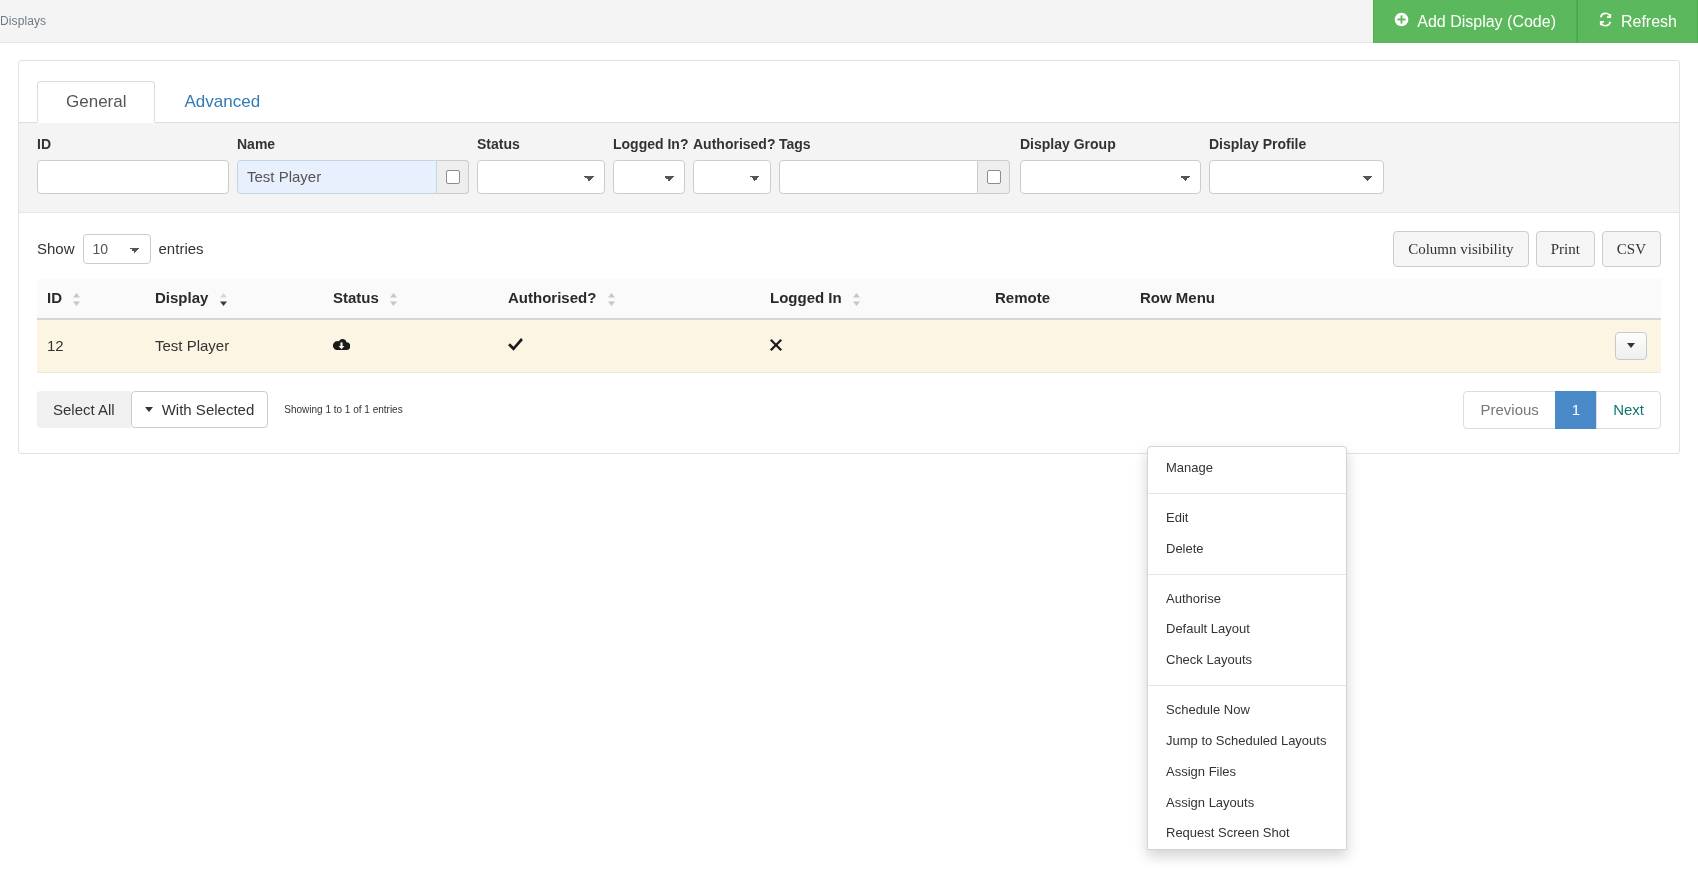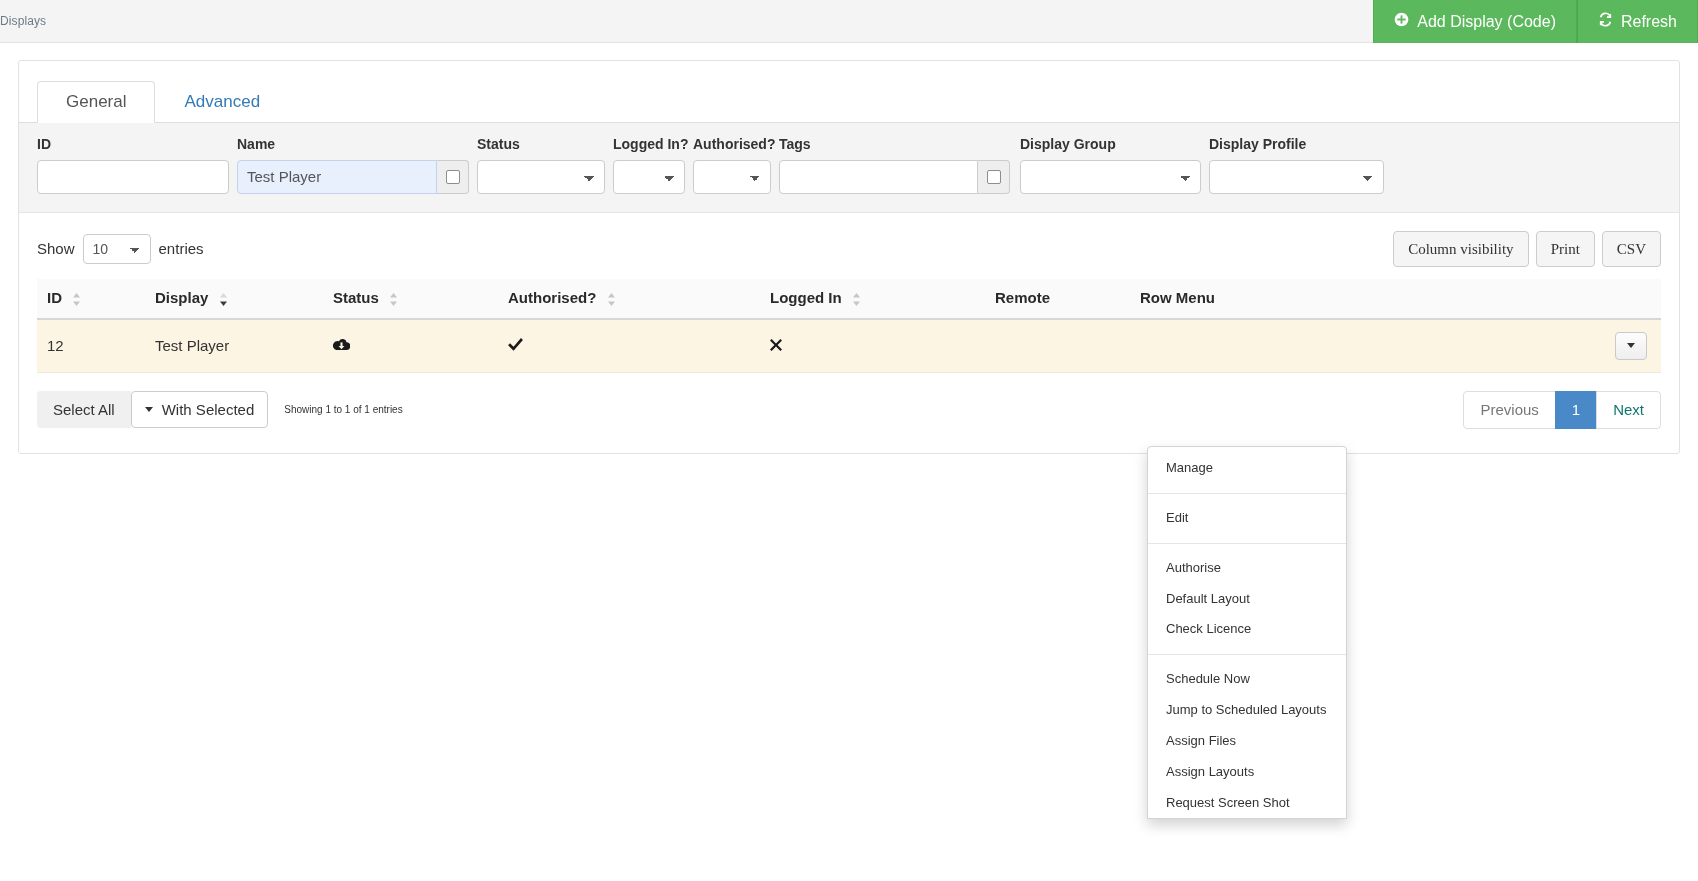--- a/index.html
+++ b/index.html
@@ -519,26 +519,27 @@
       </div>
     </div>
 
     <div class="dropdown-menu">
       <div class="dd-group">
         <div class="dd-item">Manage</div>
       </div>
       <div class="dd-divider"></div>
       <div class="dd-group">
         <div class="dd-item">Edit</div>
+        <div class="dd-item">Delete</div>
       </div>
       <div class="dd-divider"></div>
       <div class="dd-group">
         <div class="dd-item">Authorise</div>
         <div class="dd-item">Default Layout</div>
-        <div class="dd-item">Check Licence</div>
+        <div class="dd-item">Check Layouts</div>
       </div>
       <div class="dd-divider"></div>
       <div class="dd-group">
         <div class="dd-item">Schedule Now</div>
         <div class="dd-item">Jump to Scheduled Layouts</div>
         <div class="dd-item">Assign Files</div>
         <div class="dd-item">Assign Layouts</div>
         <div class="dd-item">Request Screen Shot</div>
 
       </div>

